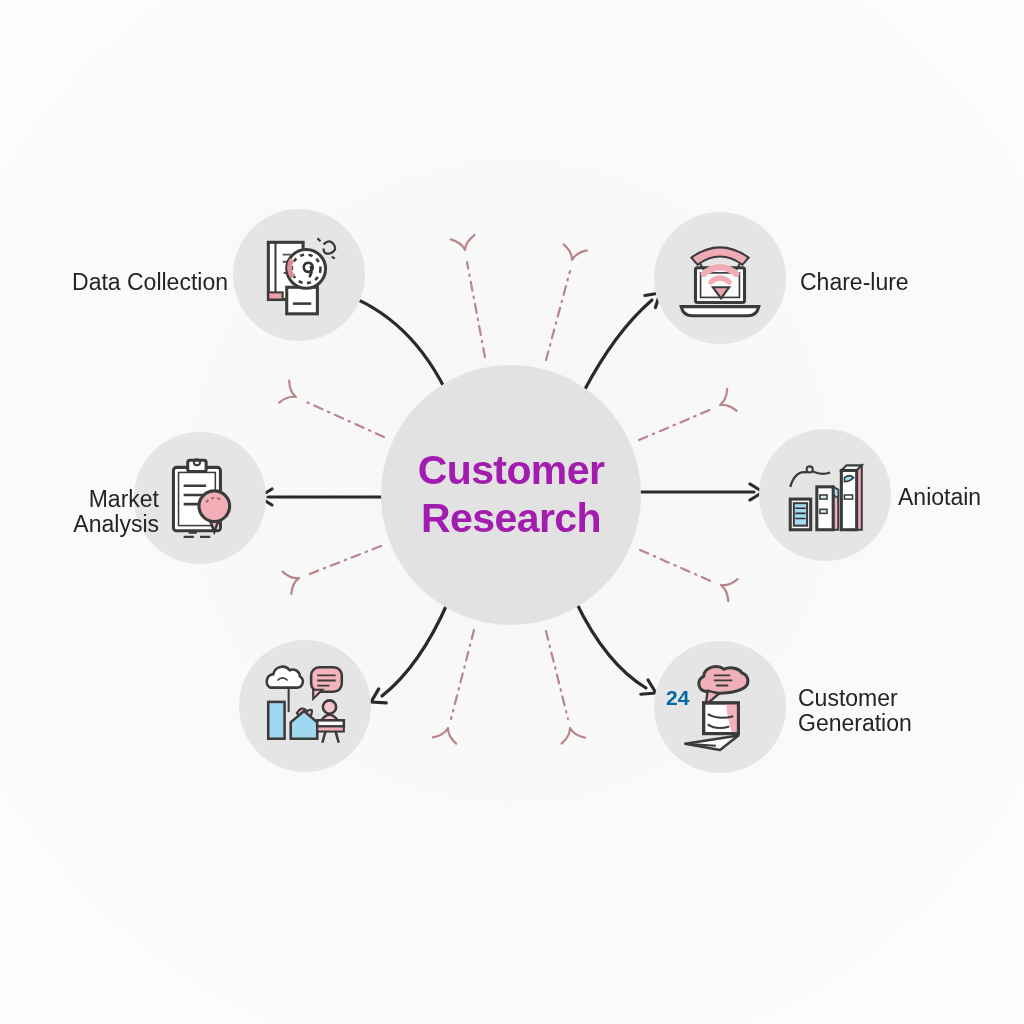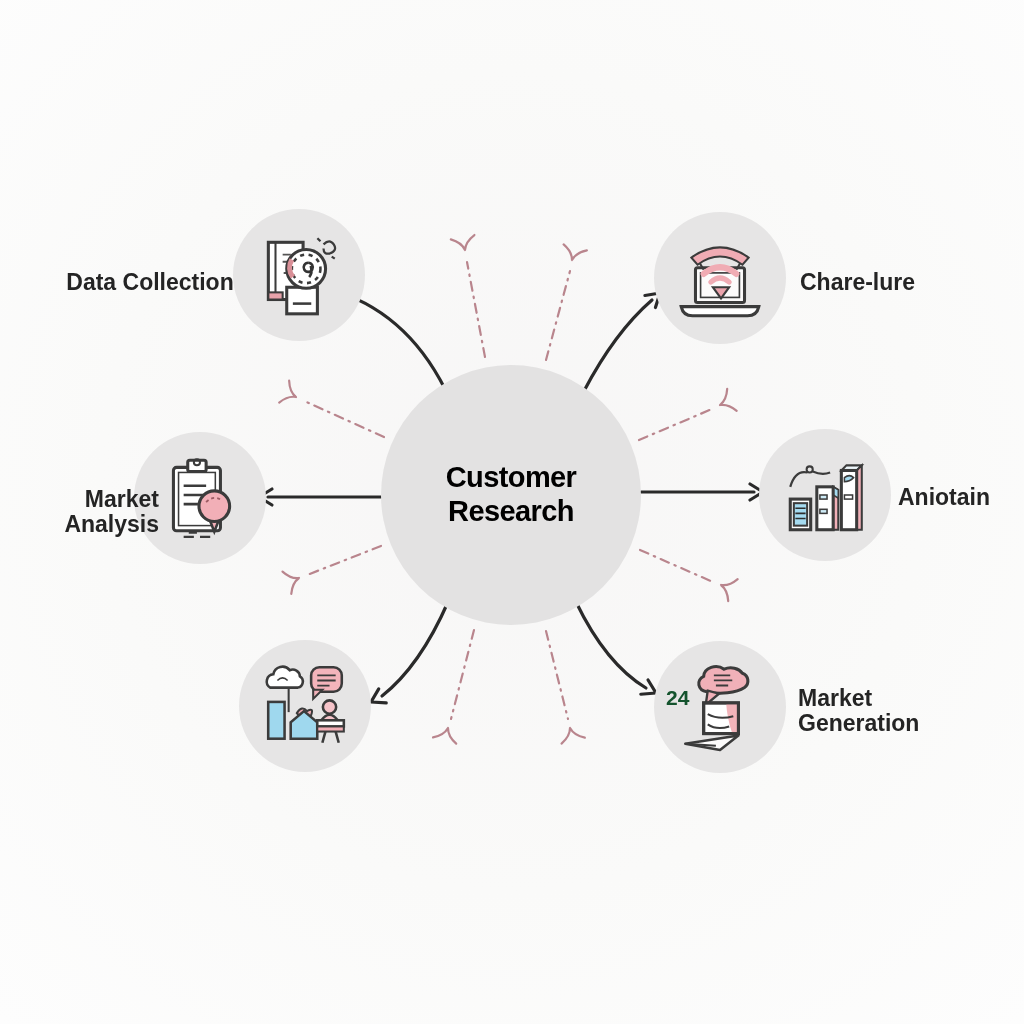--- a/index.html
+++ b/index.html
@@ -15,44 +15,44 @@
   .svg-layer{position:absolute;left:0;top:0;width:1024px;height:1024px;}
   .connector{stroke:#2a2a2a;stroke-width:3.2;fill:none;stroke-linecap:round;}
   .arrowhead{stroke:#2a2a2a;stroke-width:3.2;fill:none;stroke-linecap:round;stroke-linejoin:round;}
   .ray{stroke:#b9858d;stroke-width:2.2;fill:none;stroke-linecap:round;stroke-dasharray:9 6 1.5 6;}
   .fork{stroke:#b9858d;stroke-width:2.2;fill:none;stroke-linecap:round;}
   .center-node{
     position:absolute;left:381px;top:365px;width:260px;height:260px;border-radius:50%;
     background:#e3e2e2;display:flex;align-items:center;justify-content:center;text-align:center;
   }
   .center-title{
-    width:232px;font-size:29px;font-weight:700;color:#000000;
+    width:232px;font-size:41px;font-weight:700;color:#a21caf;
     line-height:1.16;letter-spacing:-0.6px;
   }
   .node-circle{
     position:absolute;width:132px;height:132px;border-radius:50%;background:#e6e5e5;
     display:flex;align-items:center;justify-content:center;
   }
   .node-label{
-    position:absolute;font-size:23px;font-weight:700;color:#242424;line-height:1.07;
+    position:absolute;font-size:23px;font-weight:400;color:#242424;line-height:1.07;
   }
   .nc-1{left:233px;top:209px;}
   .nc-2{left:654px;top:212px;}
   .nc-3{left:134px;top:432px;}
   .nc-4{left:759px;top:429px;}
   .nc-5{left:239px;top:640px;}
   .nc-6{left:654px;top:641px;}
   .nl-1{left:52px;top:270px;width:196px;text-align:center;}
   .nl-2{left:800px;top:270px;width:180px;text-align:left;}
   .nl-3{left:9px;top:487px;width:150px;text-align:right;}
   .nl-4{left:898px;top:485px;width:140px;text-align:left;}
   .nl-5{left:90px;top:689px;width:150px;text-align:center;}
   .nl-6{left:798px;top:686px;width:175px;text-align:left;}
   .badge-24{
-    position:absolute;left:12px;top:45px;font-size:21px;font-weight:700;color:#14532d;
+    position:absolute;left:12px;top:45px;font-size:21px;font-weight:700;color:#0369a1;
   }
   .icon-svg{display:block;}
 </style>
 </head>
 <body>
 
 <div class="canvas">
 
   <svg class="svg-layer" viewBox="0 0 1024 1024">
 
@@ -211,15 +211,15 @@
       <polygon points="34,30 45,33 32,44" fill="#f0b0b8" stroke="#3b3b3b" stroke-width="2.3"></polygon>
       <path d="M40,15 h16 M40,20 h18 M42,25 h12" stroke="#3b3b3b" stroke-width="1.8" fill="none"></path>
       <rect x="30" y="42" width="34" height="30" fill="#ffffff" stroke="#3b3b3b" stroke-width="3"></rect>
       <path d="M52,42 h12 v30 h-6 q-5,-15 -6,-30 z" fill="#f2b4ba"></path>
       <rect x="30" y="42" width="34" height="30" fill="none" stroke="#3b3b3b" stroke-width="3"></rect>
       <path d="M34,53 q11,6 25,2 M34,63 q9,6 21,2" stroke="#3b3b3b" stroke-width="2" fill="none"></path>
       <path d="M12,82 L64,74 L46,88 Z" fill="#fcfbfb" stroke="#3b3b3b" stroke-width="2.5" stroke-linejoin="round"></path>
       <path d="M12,82 L42,84" stroke="#3b3b3b" stroke-width="2" fill="none"></path>
     </svg>
   </div>
-  <div class="node-label nl-6">Market Generation</div>
+  <div class="node-label nl-6">Customer Generation</div>
 
 </div>
 
 </body></html>

